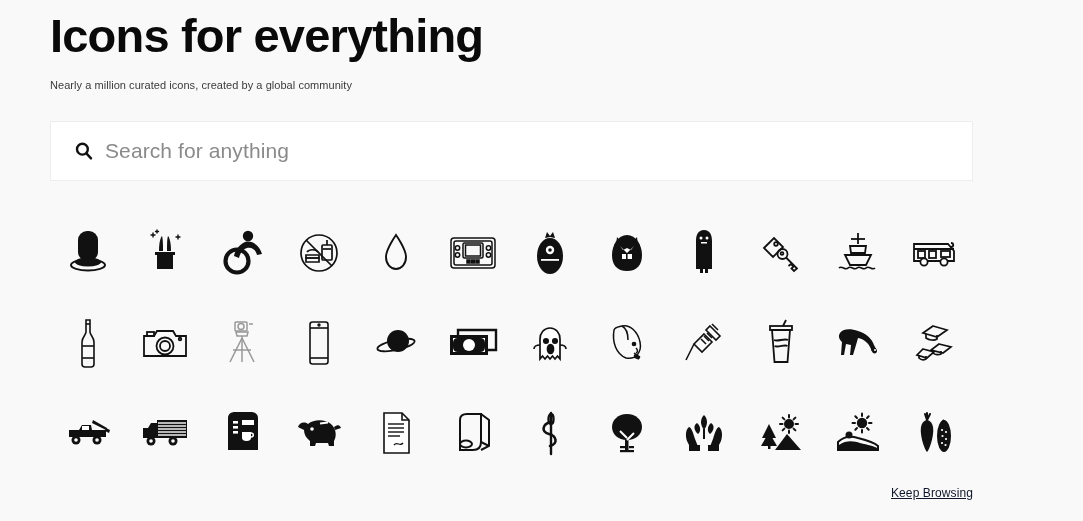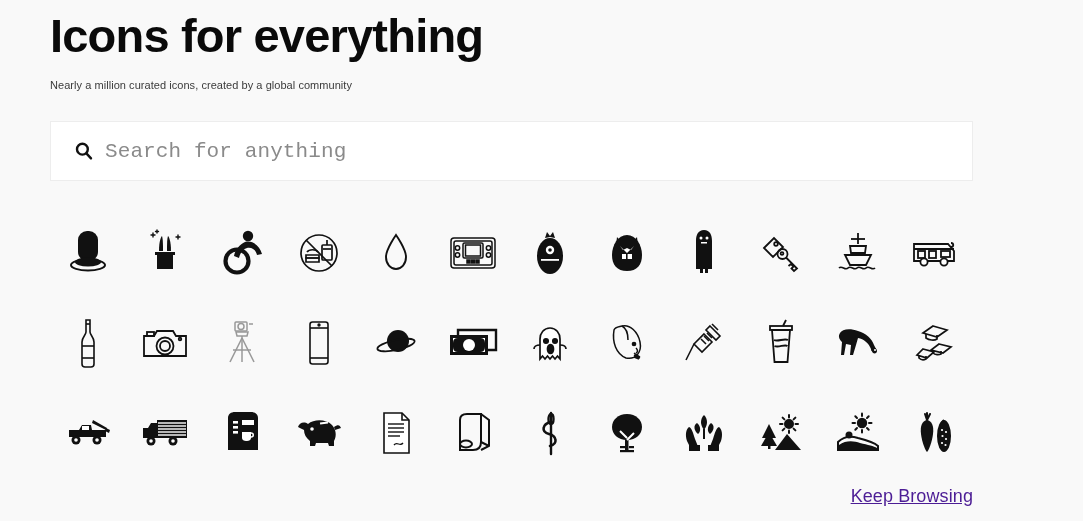--- a/index.html
+++ b/index.html
@@ -56,21 +56,21 @@
     display: flex;
     align-items: center;
     justify-content: center;
     margin-right: 10px;
   }
   .search-input {
     flex: 1 1 auto;
     border: none;
     outline: none;
     background: transparent;
-    font-family: Liberation Mono, monospace;
+    font-family: Liberation Sans, sans-serif;
     font-size: 21px;
     color: #ef4444;
     letter-spacing: 0.1px;
     padding: 0;
   }
   .search-input::placeholder {
     color: #8a8a8a;
     opacity: 1;
   }
   .icon-grid {
@@ -89,22 +89,22 @@
   .icon-cell svg {
     display: block;
   }
   .footer {
     width: 923px;
     display: flex;
     justify-content: flex-end;
     margin-top: 8px;
   }
   .keep-browsing {
-    font-size: 18px;
-    color: #4c1d95;
+    font-size: 12px;
+    color: #0f172a;
     text-decoration: underline;
     cursor: pointer;
     letter-spacing: 0.1px;
   }
 </style>
 </head>
 <body>
 
 <div class="page">
 

